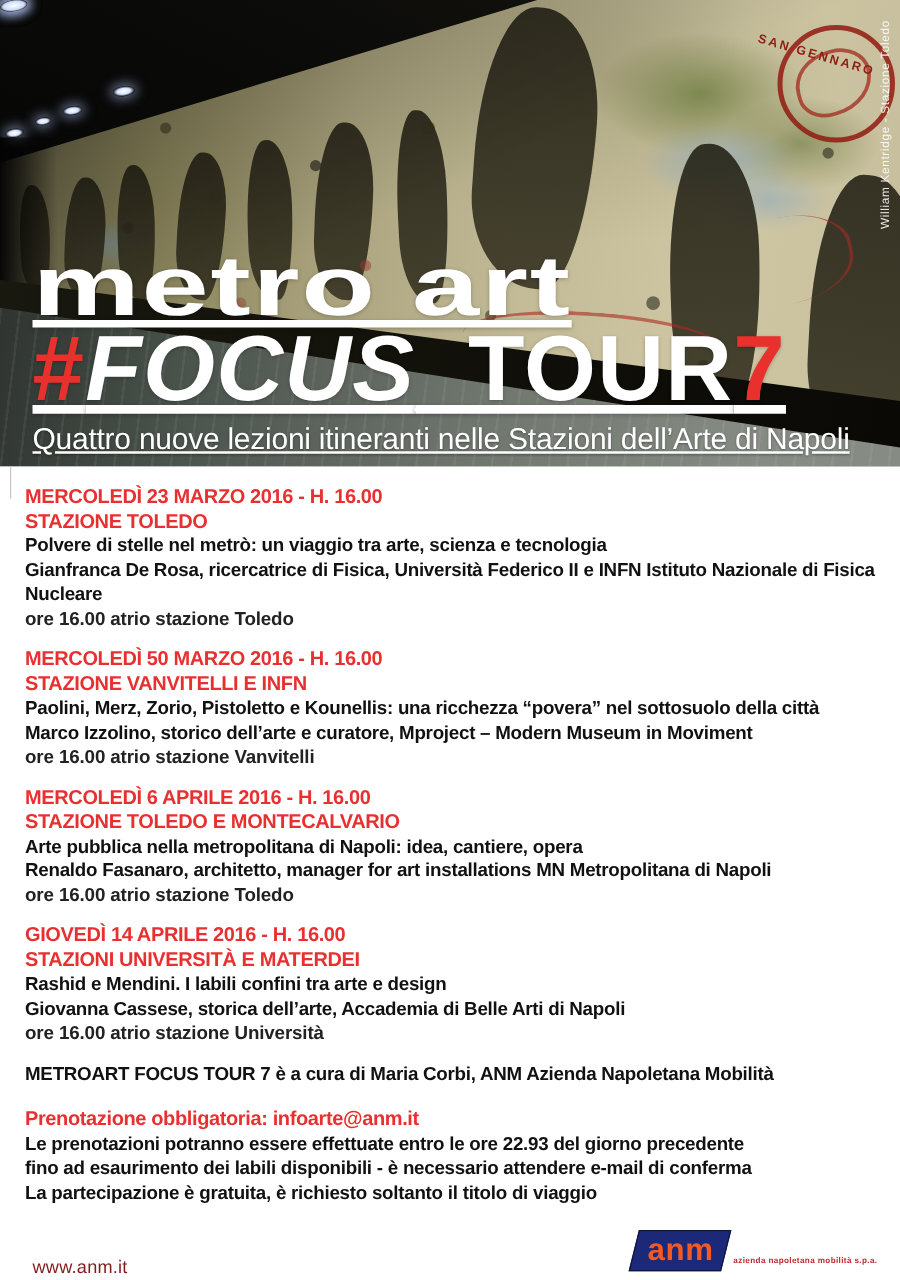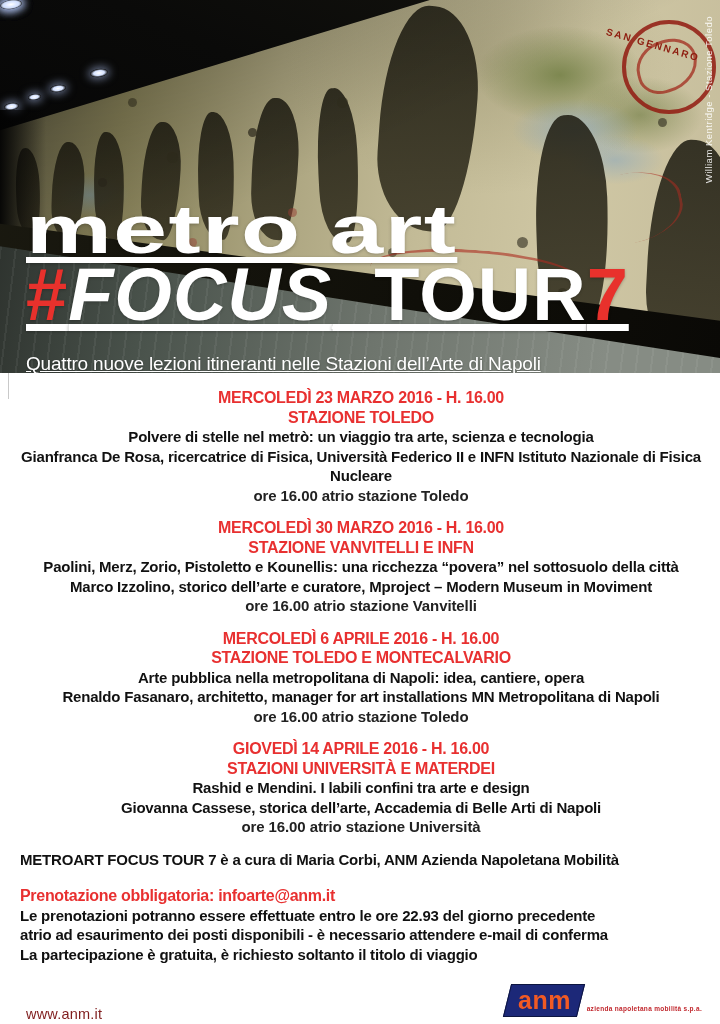--- a/index.html
+++ b/index.html
@@ -74,28 +74,28 @@
 
   
   .title-block{position:absolute;left:26px;top:200px;color:#fff;text-decoration:underline;}
   .t1{font-size:68px;font-weight:bold;line-height:58px;letter-spacing:1px;
       transform:scaleX(1.42);transform-origin:left bottom;white-space:nowrap;
       text-shadow:0 1px 3px rgba(0,0,0,.25);}
   .t2{font-size:74px;font-weight:bold;line-height:66px;letter-spacing:1px;margin-top:4px;
       white-space:nowrap;text-shadow:0 1px 3px rgba(0,0,0,.25);}
   .t2 .red{color:#e8312c;}
   .t2 .ital{font-style:italic;}
-  .subtitle{margin-top:24px;font-size:19px;line-height:24px;letter-spacing:-.2px;
+  .subtitle{margin-top:12px;font-size:24px;line-height:24px;letter-spacing:-.2px;
       text-shadow:0 1px 2px rgba(0,0,0,.35);white-space:nowrap;}
 
   .crop-mark{position:absolute;left:8px;top:373px;width:1px;height:26px;background:#c9c9c9;}
 
   
   .content{position:absolute;left:20px;right:18px;top:373px;padding-top:15px;color:#111;}
-  .event{margin:0 0 13px 0;text-align:center;}
+  .event{margin:0 0 13px 0;}
   .ev-date,.ev-station{color:#e83030;font-weight:bold;font-size:16px;line-height:19.5px;letter-spacing:-.3px;}
   .ev-title,.ev-speaker{color:#111;font-weight:bold;font-size:15px;line-height:19.5px;letter-spacing:-.2px;}
   .ev-meet{color:#222;font-weight:bold;font-size:15px;line-height:19.5px;letter-spacing:-.1px;}
   .curator{font-weight:bold;font-size:15px;line-height:19.5px;letter-spacing:-.2px;margin-bottom:17px;}
   .bk-head{color:#e83030;font-weight:bold;font-size:16px;line-height:19.5px;letter-spacing:-.3px;}
   .bk-line{font-weight:bold;font-size:15px;line-height:19.5px;letter-spacing:-.2px;}
 
   
   .footer{position:relative;height:42px;margin-top:20px;}
   .website{position:absolute;left:6px;bottom:4px;font-size:14.5px;color:#7f1d1d;letter-spacing:.2px;}
@@ -157,21 +157,21 @@
 
     <div class="event">
       <div class="ev-date">MERCOLEDÌ 23 MARZO 2016 - H. 16.00</div>
       <div class="ev-station">STAZIONE TOLEDO</div>
       <div class="ev-title">Polvere di stelle nel metrò: un viaggio tra arte, scienza e tecnologia</div>
       <div class="ev-speaker">Gianfranca De Rosa, ricercatrice di Fisica, Università Federico II e INFN Istituto Nazionale di Fisica Nucleare</div>
       <div class="ev-meet">ore 16.00 atrio stazione Toledo</div>
     </div>
 
     <div class="event">
-      <div class="ev-date">MERCOLEDÌ 30 MARZO 2016 - H. 16.00</div>
+      <div class="ev-date">MERCOLEDÌ 50 MARZO 2016 - H. 16.00</div>
       <div class="ev-station">STAZIONE VANVITELLI E INFN</div>
       <div class="ev-title">Paolini, Merz, Zorio, Pistoletto e Kounellis: una ricchezza “povera” nel sottosuolo della città</div>
       <div class="ev-speaker">Marco Izzolino, storico dell’arte e curatore, Mproject – Modern Museum in Moviment</div>
       <div class="ev-meet">ore 16.00 atrio stazione Vanvitelli</div>
     </div>
 
     <div class="event">
       <div class="ev-date">MERCOLEDÌ 6 APRILE 2016 - H. 16.00</div>
       <div class="ev-station">STAZIONE TOLEDO E MONTECALVARIO</div>
       <div class="ev-title">Arte pubblica nella metropolitana di Napoli: idea, cantiere, opera</div>
@@ -185,21 +185,21 @@
       <div class="ev-title">Rashid e Mendini. I labili confini tra arte e design</div>
       <div class="ev-speaker">Giovanna Cassese, storica dell’arte, Accademia di Belle Arti di Napoli</div>
       <div class="ev-meet">ore 16.00 atrio stazione Università</div>
     </div>
 
     <div class="curator">METROART FOCUS TOUR 7  è a cura di Maria Corbi, ANM Azienda Napoletana Mobilità</div>
 
     <div class="booking">
       <div class="bk-head">Prenotazione obbligatoria: infoarte@anm.it</div>
       <div class="bk-line">Le prenotazioni potranno essere effettuate entro le ore 22.93 del giorno precedente</div>
-      <div class="bk-line">atrio ad esaurimento dei posti disponibili - è necessario attendere e-mail di conferma</div>
+      <div class="bk-line">fino ad esaurimento dei labili disponibili - è necessario attendere e-mail di conferma</div>
       <div class="bk-line">La partecipazione è gratuita, è richiesto soltanto il titolo di viaggio</div>
     </div>
 
     <div class="footer">
       <div class="website">www.anm.it</div>
       <div class="logo-group">
         <div class="logo-mark">
             <span>anm</span>
           </div>
         <div class="logo-tagline">azienda napoletana mobilità s.p.a.</div>

